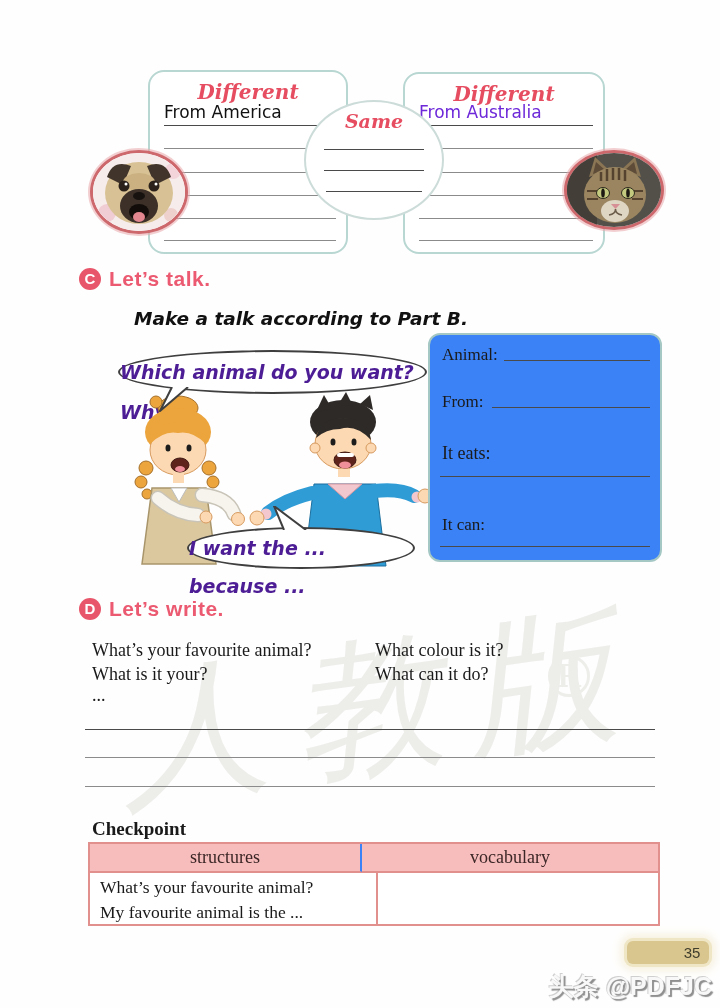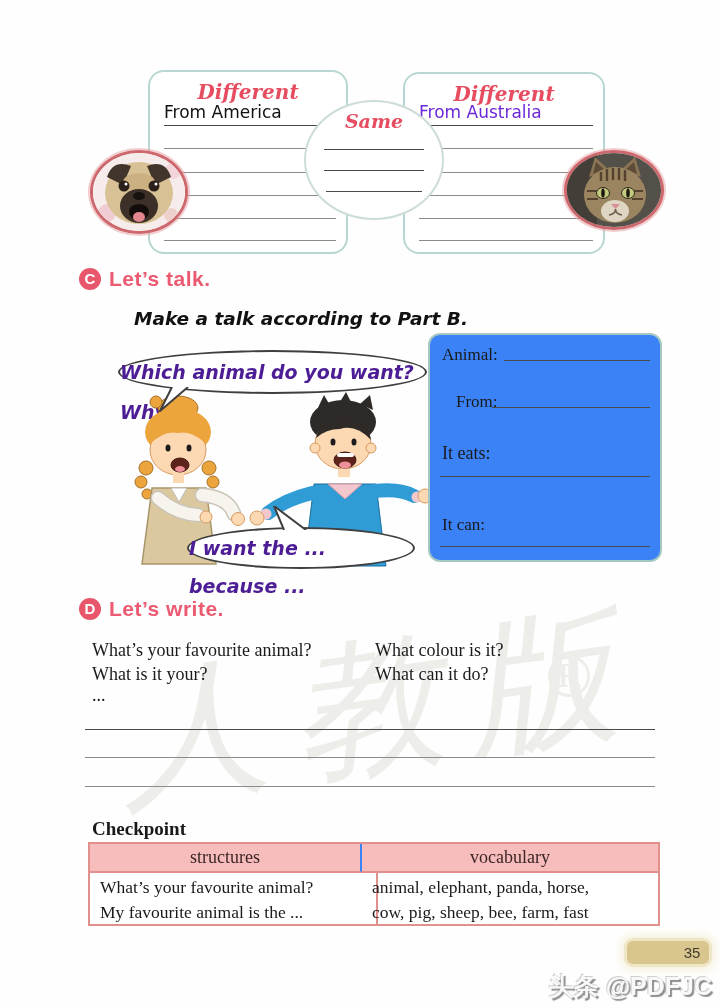--- a/index.html
+++ b/index.html
@@ -169,21 +169,21 @@
 
   <div class="abs bubble" style="left:187px;top:527px;width:224px;height:38px;line-height:38px;font-size:19px;">I want the ... because ...</div>
   <svg class="abs" style="left:270px;top:506px;z-index:2;" width="40" height="24" viewBox="0 0 40 24">
     <path d="M36 24 L4 0 L14 24" fill="#fff" stroke="#3f3f3f" stroke-width="2" stroke-linejoin="round"></path>
   </svg>
 
   <div class="abs" style="left:428px;top:333px;width:230px;height:225px;background:#3b82f6;
        border:2px solid #a5c8c4;border-radius:12px;z-index:1;">
     <div class="abs serif" style="left:12px;top:10px;font-size:17px;">Animal:</div>
     <div class="abs dline" style="left:74px;right:10px;top:25px;"></div>
-    <div class="abs serif" style="left:12px;top:57px;font-size:17px;margin-left:14px;">From:</div>
+    <div class="abs serif" style="left:12px;top:57px;font-size:17px;">From:</div>
     <div class="abs dline" style="left:62px;right:10px;top:72px;"></div>
     <div class="abs serif" style="left:12px;top:108px;font-size:18px;">It eats:</div>
     <div class="abs dline" style="left:10px;right:10px;top:141px;"></div>
     <div class="abs serif" style="left:12px;top:180px;font-size:17px;">It can:</div>
     <div class="abs dline" style="left:10px;right:10px;top:211px;"></div>
   </div>
 
   <div class="abs badge" style="left:79px;top:598px;">D</div>
   <div class="abs sect-title" style="left:109px;top:597px;">Let’s write.</div>
 
@@ -205,24 +205,20 @@
       <span class="serif" style="color:#3c2626;">structures</span>
     </div>
     <div class="abs" style="left:272px;top:0;right:0;height:27px;background:#f7bdbc;border-bottom:2px solid #e2908e;
          text-align:center;line-height:27px;font-size:18px;">
       <span class="serif" style="color:#3c2626;">vocabulary</span>
     </div>
     <div class="abs" style="left:0;top:29px;width:270px;bottom:0;border-right:2px solid #e2908e;padding:2px 6px 0 10px;">
       <div class="serif" style="font-size:17.5px;line-height:25px;">What’s your favourite animal?</div>
       <div class="serif" style="font-size:17.5px;line-height:25px;">My favourite animal is the ...</div>
     </div>
-    <div class="abs" style="left:272px;top:29px;right:0;bottom:0;padding:2px 6px 0 10px;">
-      <div class="serif" style="font-size:17.5px;line-height:25px;">animal, elephant, panda, horse,</div>
-      <div class="serif" style="font-size:17.5px;line-height:25px;">cow, pig, sheep, bee, farm, fast</div>
-    </div>
   </div>
 
   <div class="abs" style="left:627px;top:941px;width:34px;height:23px;background:#d9c58e;border-radius:6px;
        text-align:center;line-height:23px;font-size:15px;color:#3f3d2c;z-index:1;
        box-shadow:0 0 0 3px #efe6c6, 0 0 10px 6px #f6efdb;padding-left:48px;">35</div>
 
   <div class="abs" style="right:8px;top:970px;font-size:25px;font-weight:bold;color:#f8f8f8;z-index:1;
        text-shadow:2px 2px 1px #8f8f8f, -1px -1px 0 #cfcfcf;">头条 @PDFJC</div>
 
 </div>

